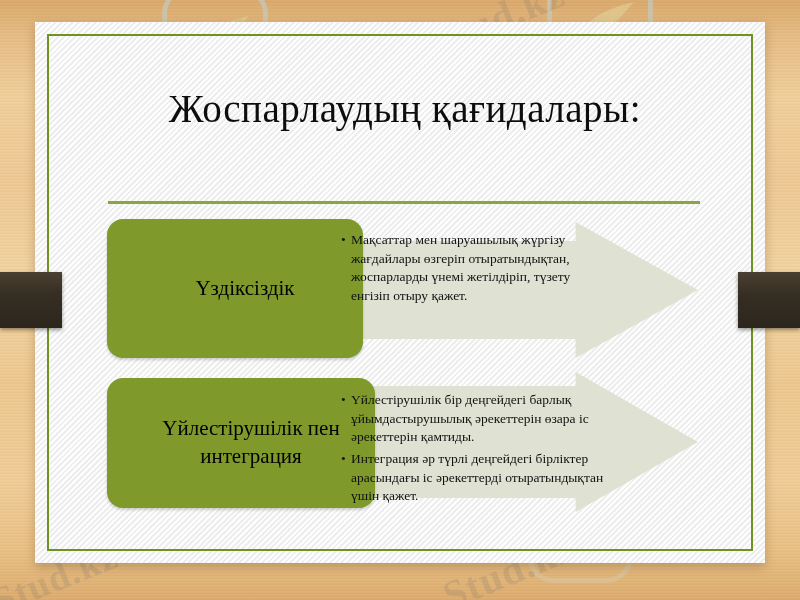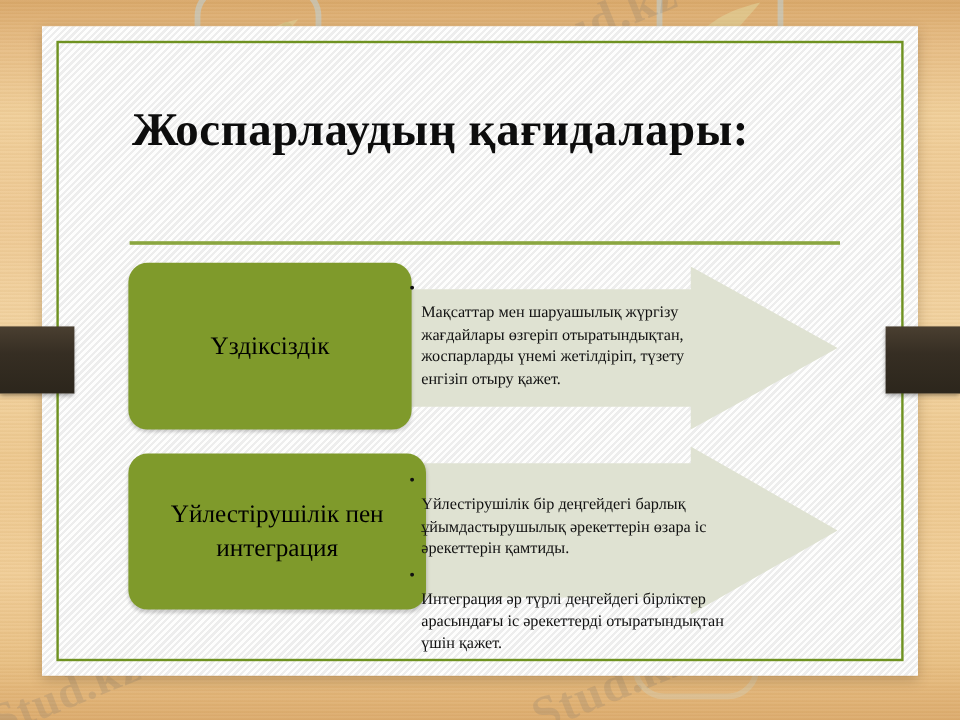--- a/index.html
+++ b/index.html
@@ -98,23 +98,23 @@
     position: absolute;
     inset: 0;
     z-index: 20;
   }
 
   #title {
     position: absolute;
     left: 110px;
     top: 84px;
     width: 590px;
-    text-align: left;
+    text-align: center;
     font-size: 39px;
-    font-weight: bold;
+    font-weight: normal;
     line-height: 1.28;
     color: #0d0d0d;
     letter-spacing: 0.5px;
   }
 
   #title-rule {
     position: absolute;
     left: 108px;
     top: 201px;
     width: 592px;
@@ -147,20 +147,21 @@
     position: absolute;
     left: 107px;
     background: #7f9a2b;
     border-radius: 16px;
     display: flex;
     align-items: center;
     justify-content: center;
     text-align: center;
     color: #000000;
     box-shadow: 0 2px 3px rgba(0,0,0,0.18);
+    padding-left: 20px;
   }
   #box-1 {
     top: 219px;
     width: 236px;
     height: 139px;
     font-size: 21px;
   }
   #box-2 {
     top: 378px;
     width: 248px;
@@ -180,21 +181,21 @@
   #bullets-2 { left: 341px; top: 391px; width: 272px; }
 
   .bullet-item {
     display: flex;
     margin-bottom: 3px;
   }
   .bullet-dot {
     flex: 0 0 10px;
     line-height: 1.38;
   }
-  .bullet-text { flex: 1; margin-top: 20px; }
+  .bullet-text { flex: 1; }
 </style>
 </head>
 <body>
 
 <div id="slide">
 
   <div class="wm-layer">
     <svg class="wm-bird" style="left:155px;  top:-20px;" viewBox="0 0 100 100">
       <rect x="8" y="8" width="84" height="84" rx="20" fill="none" stroke="#bcd6e4" stroke-width="4"></rect>
       <path d="M30 60 C42 40, 62 34, 78 30 C66 44, 56 56, 44 64 Z" fill="#e2e0a8" opacity="0.85"></path>

